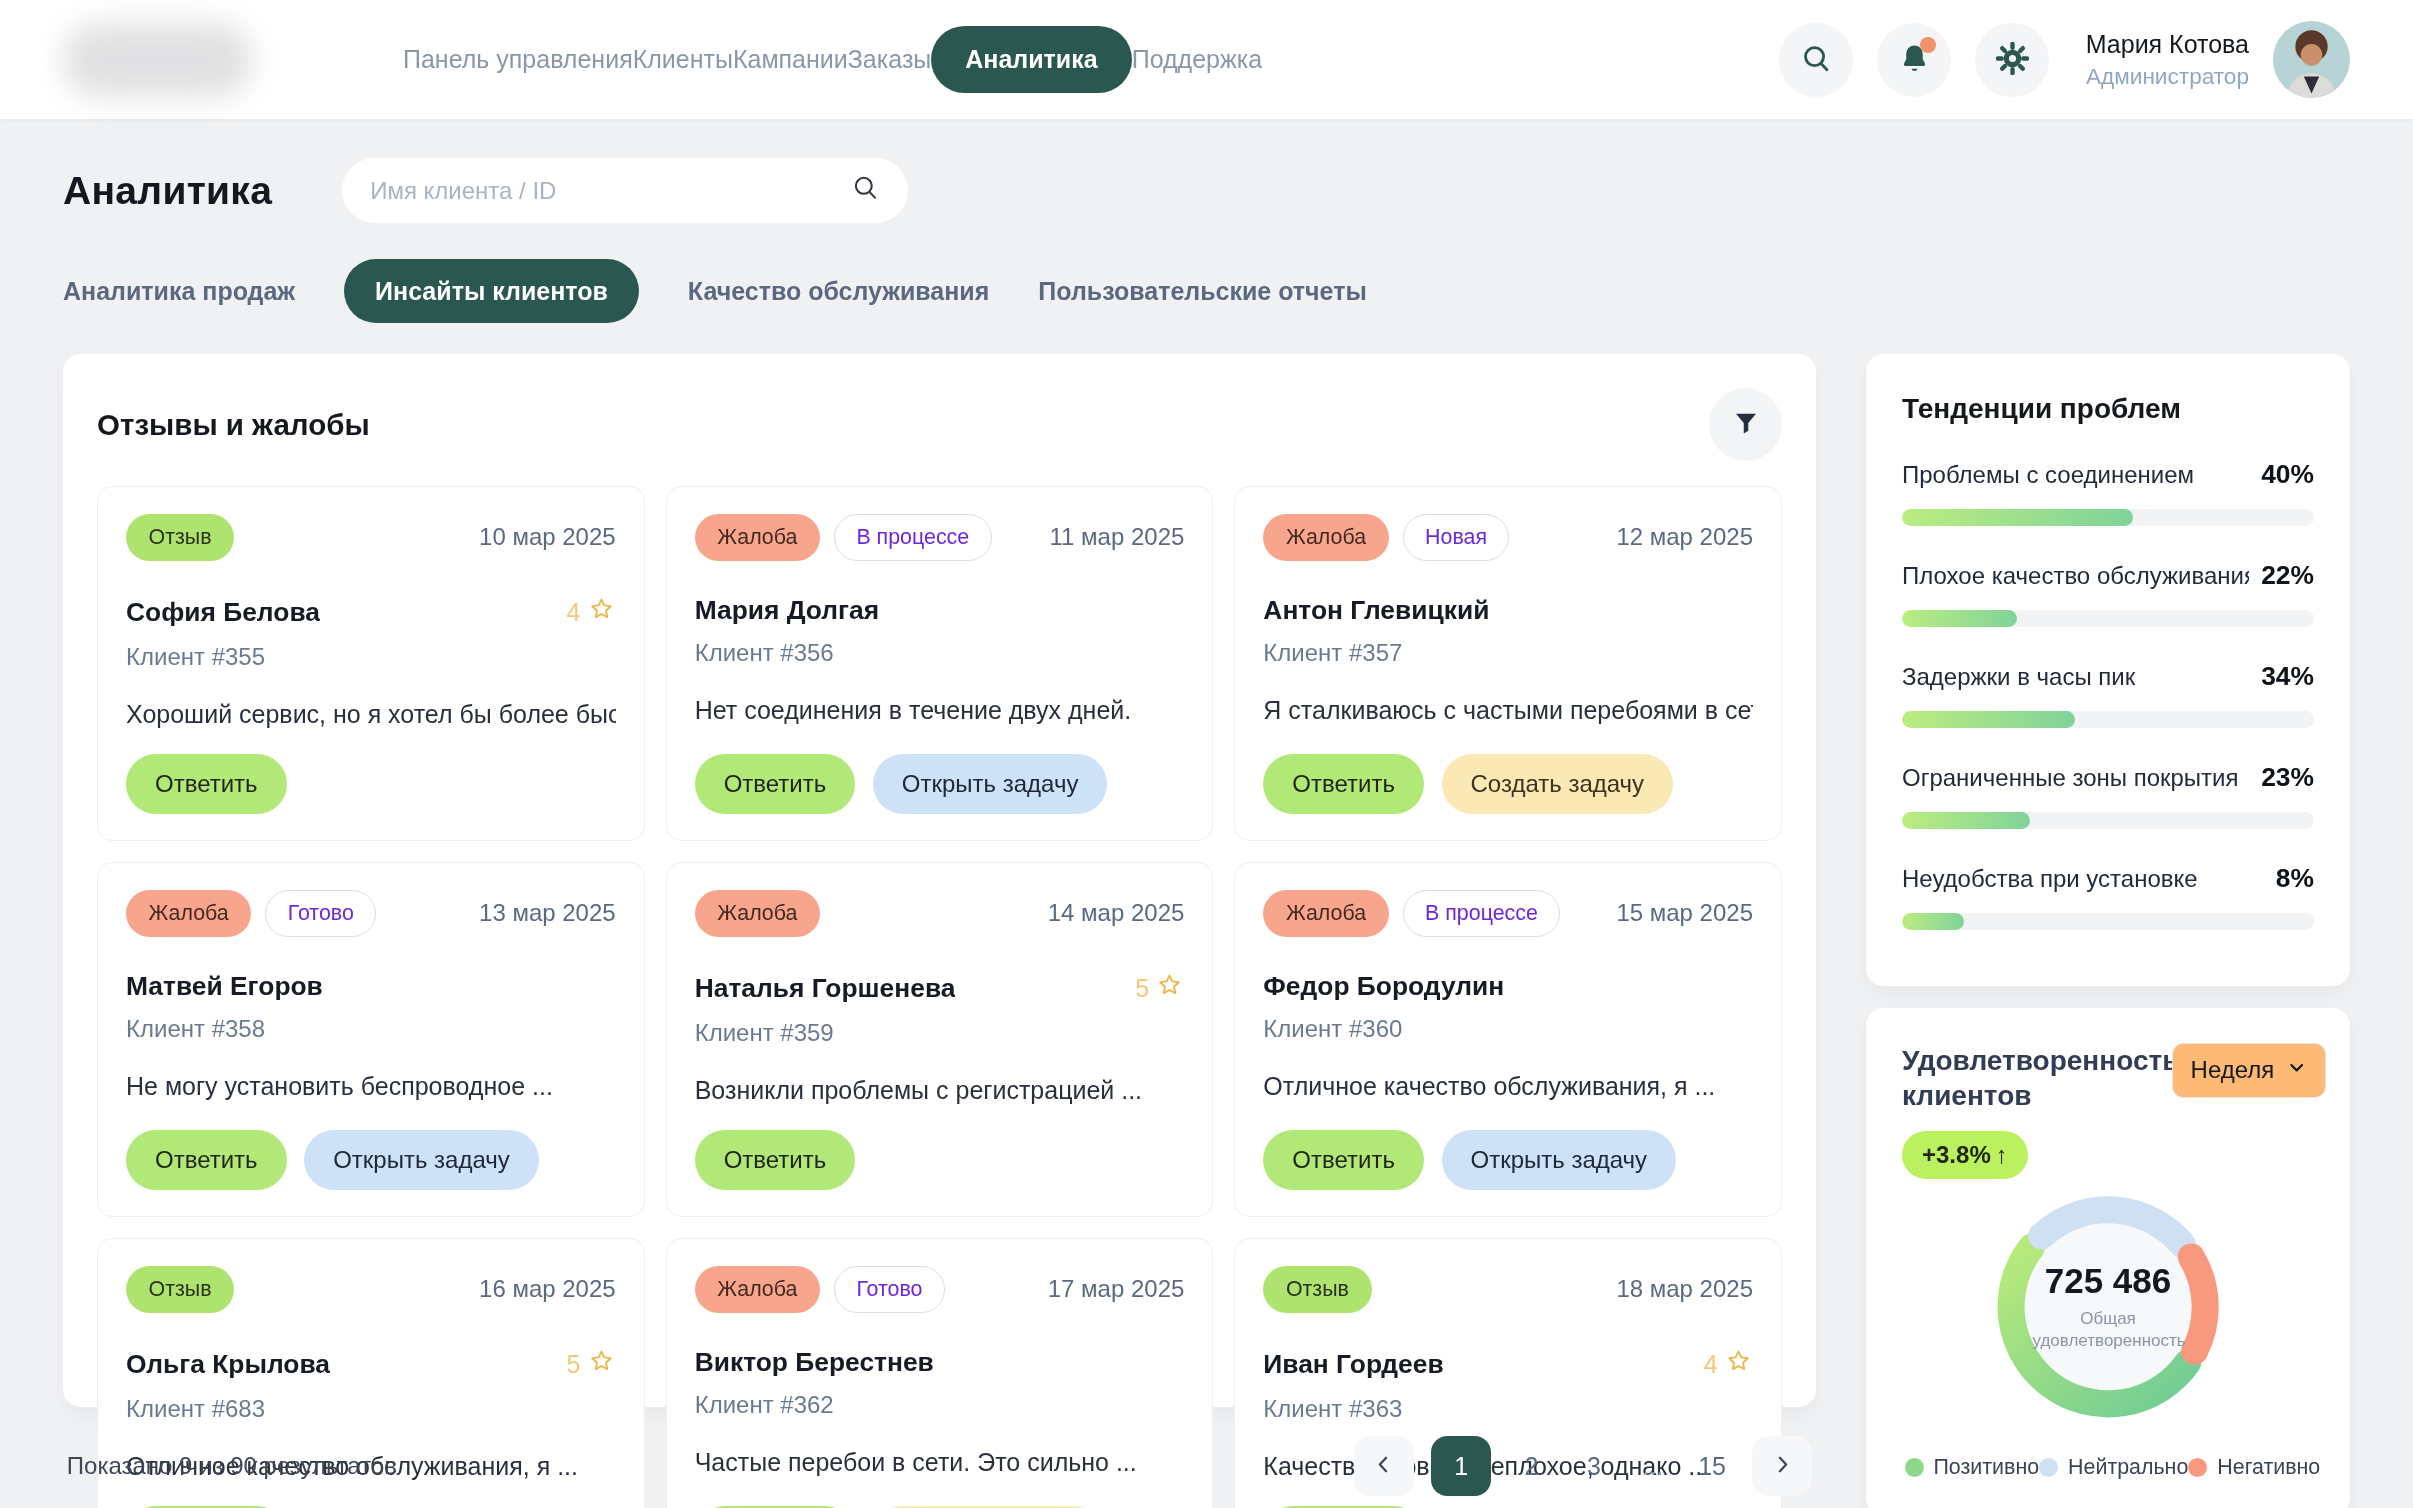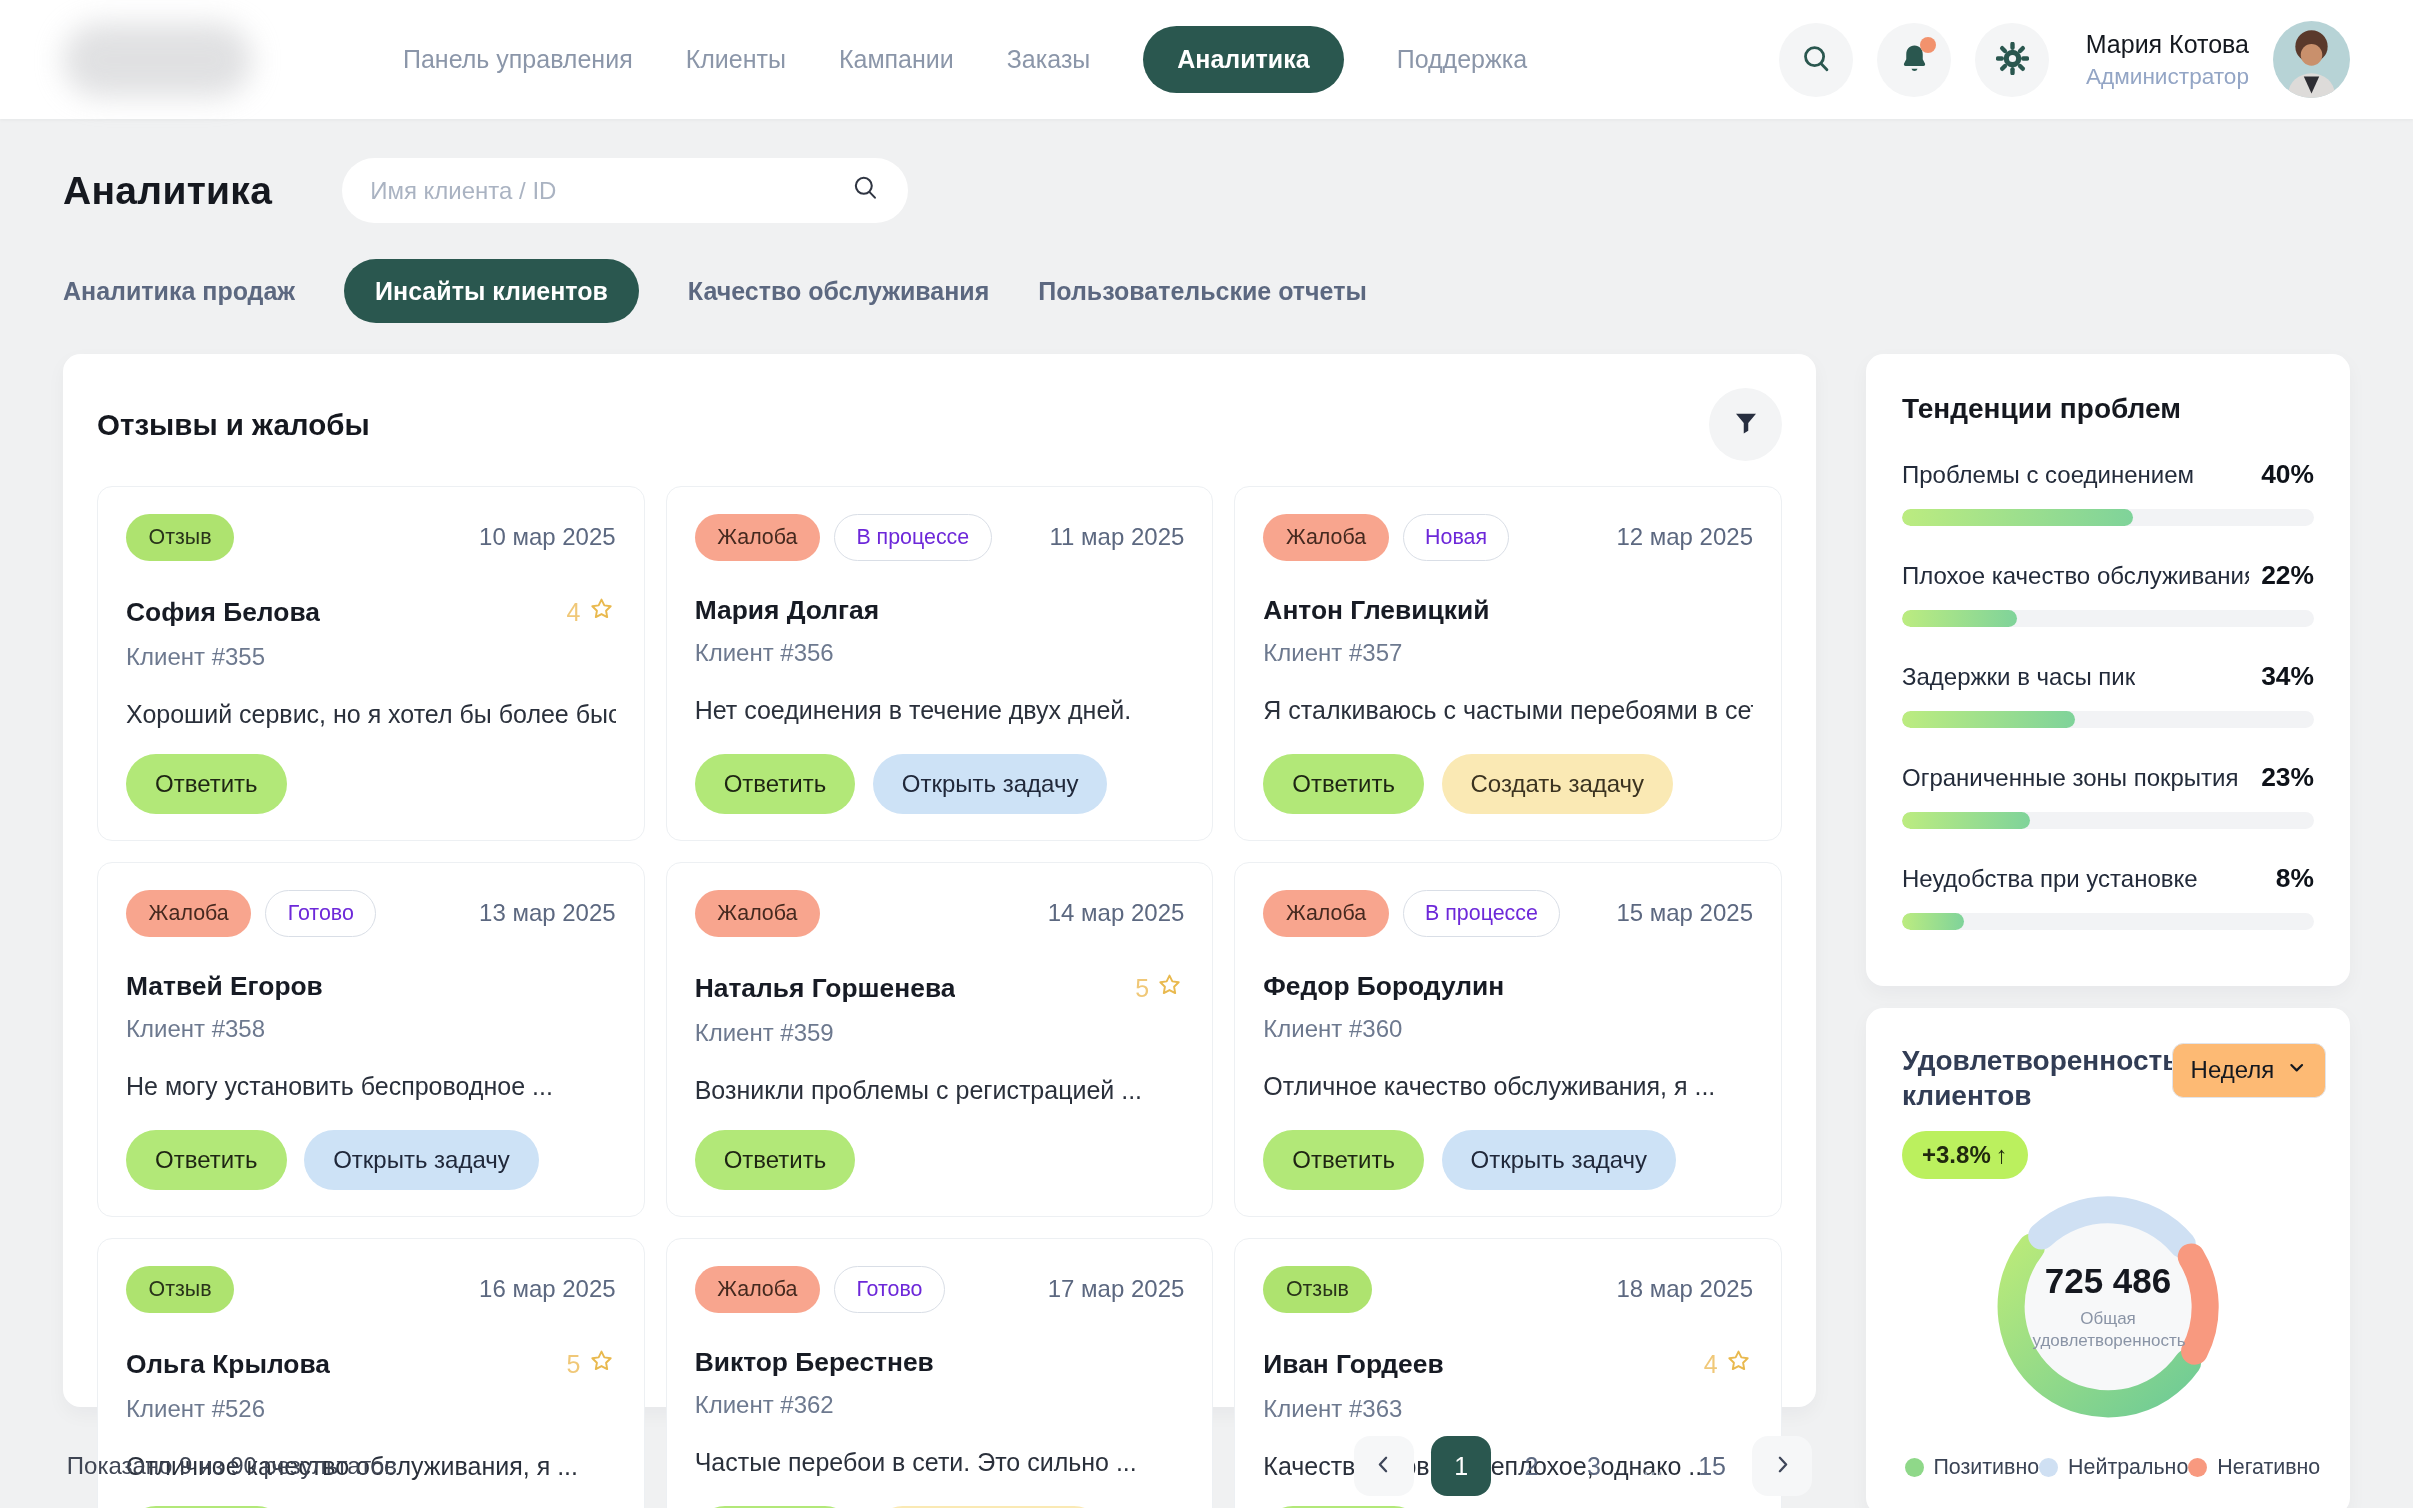--- a/index.html
+++ b/index.html
@@ -10,21 +10,21 @@
   }
   
   .topnav {
     height:119px; background:#ffffff; display:flex; align-items:center;
     padding:0 63px; box-shadow:0 1.3px 3.8px rgba(25,35,45,.05);
   }
   .logo-blur {
     width:189px; height:74px; border-radius:44px; background:#c7c8cb;
     filter:blur(14px); opacity:.55;
   }
-  .nav-links { display:flex; align-items:center; gap:53px; margin-left:151px; }
+  .nav-links { display:flex; align-items:center; margin-left:151px; }
   .nav-link { font-size:25px; color:#8b96a9; text-decoration:none; cursor:pointer; white-space:nowrap; }
   .nav-link.active {
     background:#2a574f; color:#ffffff; padding:19px 34px; border-radius:44px; font-weight:700;
   }
   .nav-right { margin-left:auto; display:flex; align-items:center; gap:24px; }
   .icon-circle {
     width:74px; height:74px; border-radius:50%; background:#f4f5f6; border:none;
     display:flex; align-items:center; justify-content:center; cursor:pointer; position:relative;
   }
   .icon-circle svg { width:33px; height:33px; }
@@ -393,21 +393,21 @@
     </div>
     <div class="fname-row">
       <h3 class="fname">Ольга Крылова</h3>
       <span class="rating">
                   <span>5</span>
                   <span><svg viewBox="0 0 24 24" width="29" height="29">
                       <path d="M12 3.8l2.35 4.76 5.25.76-3.8 3.7.9 5.23L12 15.78l-4.7 2.47.9-5.23-3.8-3.7 5.25-.76z" fill="none" stroke="#e9b94e" stroke-width="1.6" stroke-linejoin="round"></path>
                     </svg></span>
                 </span>
     </div>
-    <div class="fclient">Клиент #526</div>
+    <div class="fclient">Клиент #683</div>
     <p class="ftext">Отличное качество обслуживания, я ...</p>
     <div class="factions">
       <button class="btn btn-green">Ответить</button>
     </div>
   </article>
   <article class="fcard">
     <div class="fcard-top">
       <div class="pills">
         <span class="pill salmon">Жалоба</span>
         <span class="pill outline">Готово</span>

